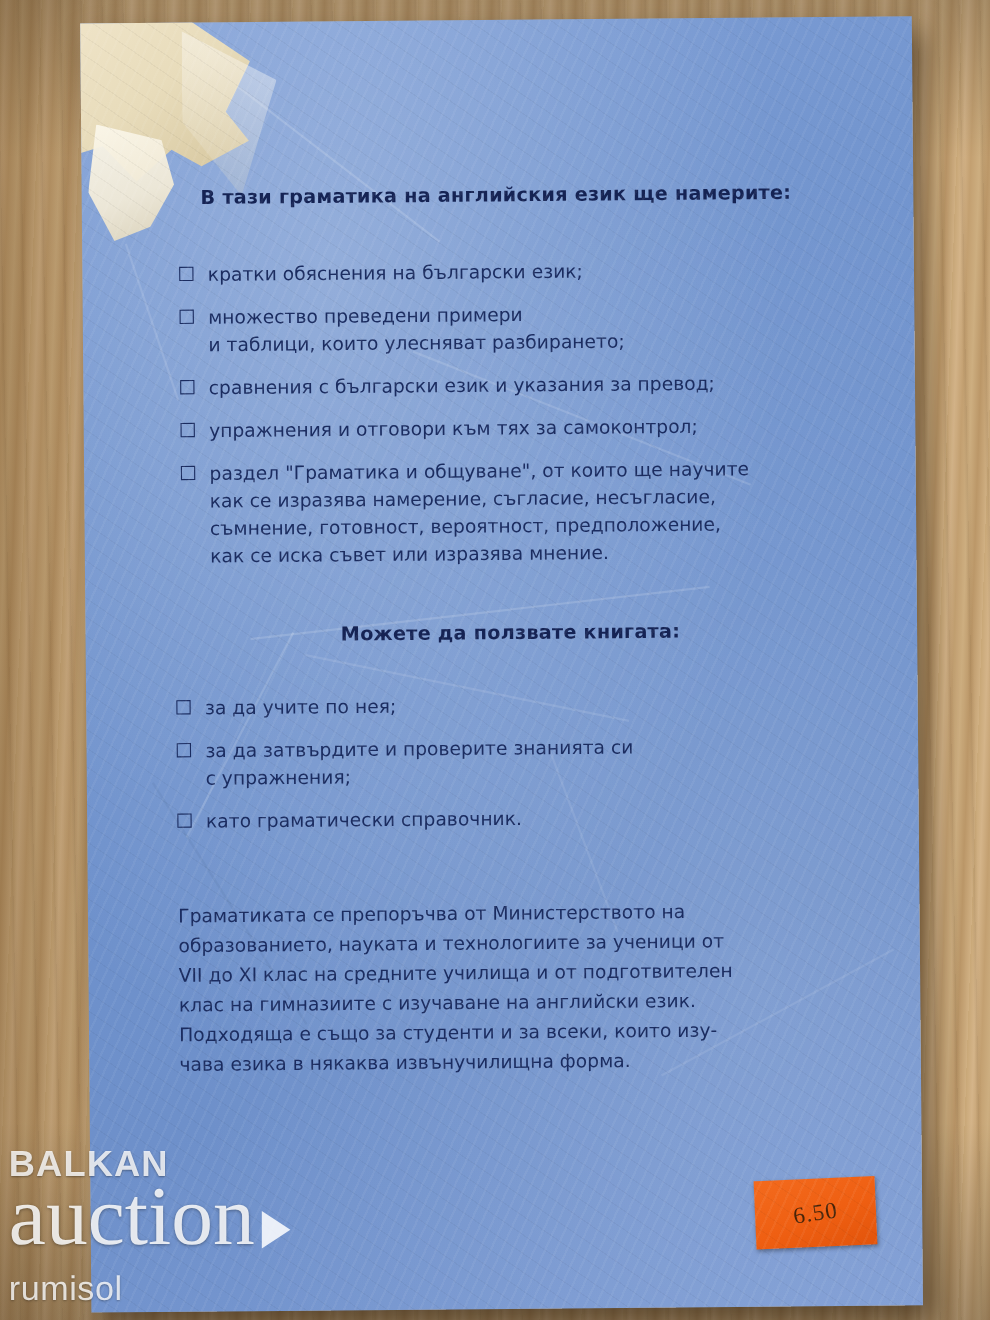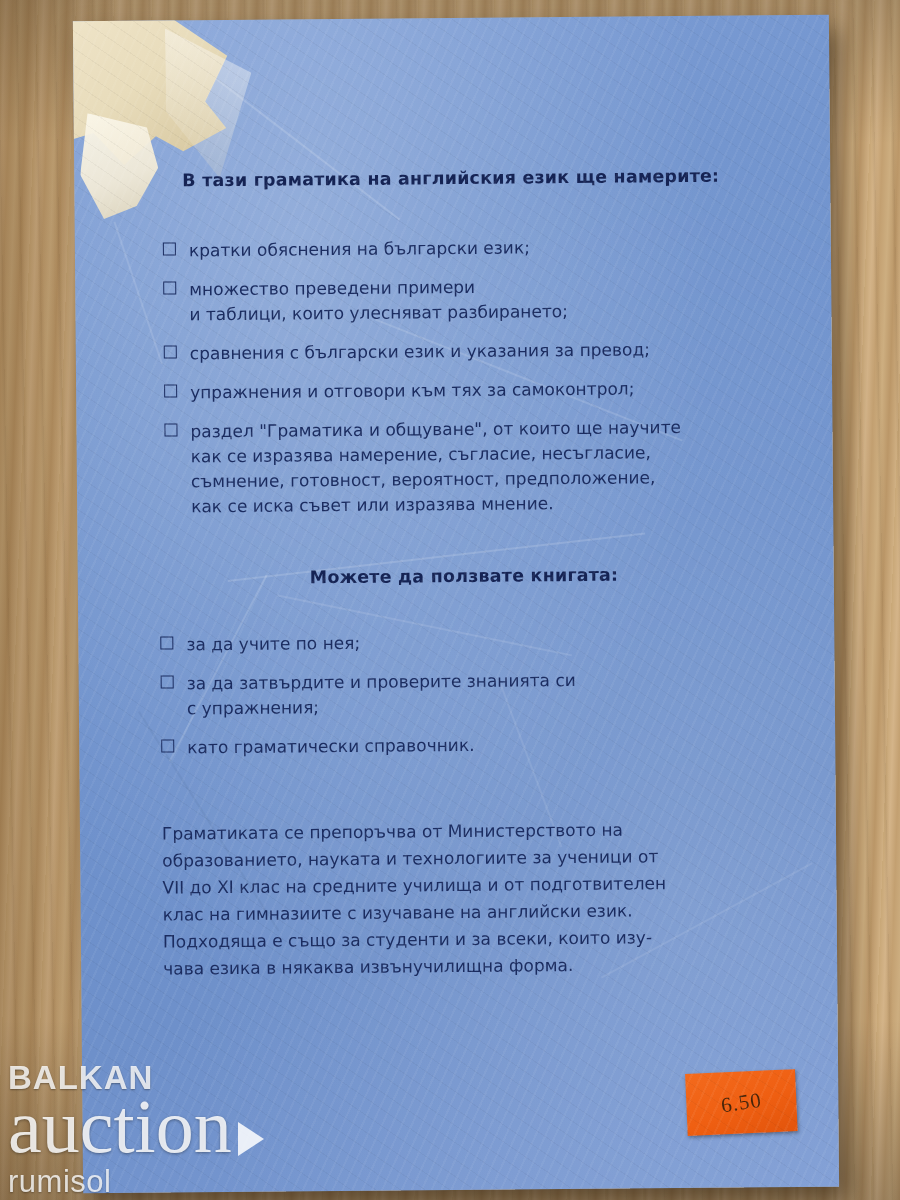--- a/index.html
+++ b/index.html
@@ -196,21 +196,21 @@
     color: #2a1a08;
     transform: rotate(-6deg);
     opacity: .85;
     letter-spacing: 1px;
   }
 
   
   #watermark {
     position: absolute;
     left: 8px;
-    bottom: 0;
+    bottom: 10px;
     width: 430px;
     pointer-events: none;
     user-select: none;
   }
   #wm-balkan {
     font-family: "Liberation Sans", sans-serif;
     font-weight: bold;
     font-size: 33px;
     letter-spacing: 1px;
     color: rgba(255,255,255,0.82);
@@ -233,21 +233,21 @@
     border-top: 17px solid transparent;
     border-bottom: 17px solid transparent;
     margin-left: 6px;
     vertical-align: -4px;
   }
   #wm-rumisol {
     font-family: "Liberation Sans", sans-serif;
     font-size: 31px;
     color: rgba(255,255,255,0.80);
     text-shadow: 0 1px 2px rgba(0,0,0,0.3);
-    margin-top: 2px;
+    margin-top: 12px;
     letter-spacing: 0.5px;
   }
 </style>
 </head>
 <body>
 
 <div id="scene">
   <div class="wood-grain"></div>
   <div class="wood-shadow-left"></div>
 

